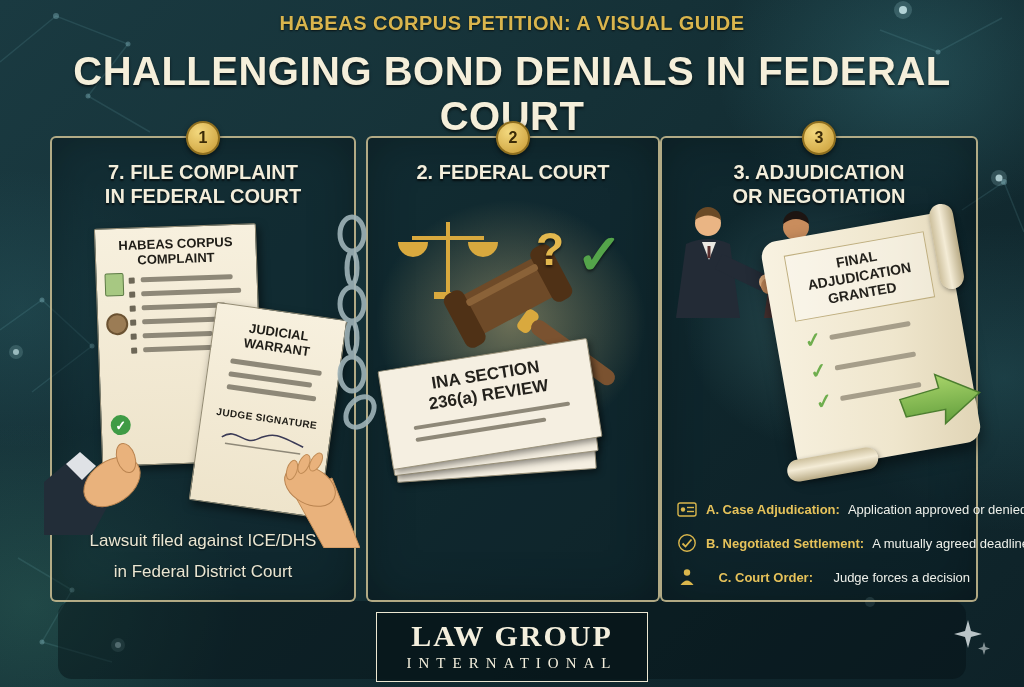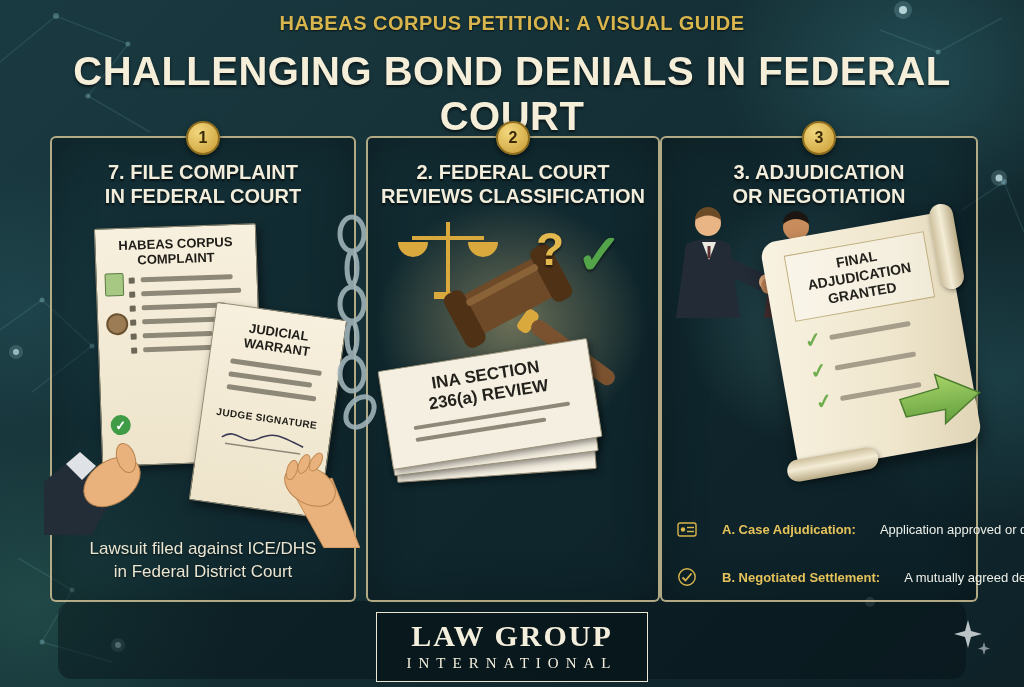--- a/index.html
+++ b/index.html
@@ -29,21 +29,21 @@
   #panel3{left:660px;width:314px;}
   .badge{position:absolute;top:-17px;left:50%;transform:translateX(-50%);width:30px;height:30px;
     border-radius:50%;background:radial-gradient(circle at 35% 30%,#f3d87e,#c89b35);
     border:2px solid #8f6f1f;color:#3a2a08;font-weight:bold;font-size:16px;
     display:flex;align-items:center;justify-content:center;box-shadow:0 2px 5px rgba(0,0,0,.55);}
   .ptitle{margin-top:22px;text-align:center;color:#f3eedb;font-weight:800;font-size:20px;
     line-height:1.22;text-shadow:0 2px 2px rgba(0,0,0,.65);}
   .ptitle span{display:block;}
   .caption{position:absolute;bottom:16px;width:100%;text-align:center;color:#eae6d2;
     font-size:17px;line-height:1.35;text-shadow:0 1px 2px rgba(0,0,0,.6);}
-  .caption span{display:block;}
+  .caption span{display:block;margin-top:8px;}
   
   .doc{position:absolute;background:linear-gradient(#f7f0de,#eee4cb);border:1px solid #938b74;
     box-shadow:3px 4px 9px rgba(0,0,0,.5);border-radius:2px;}
   #doc-complaint{left:46px;top:88px;width:162px;height:238px;transform:rotate(-2deg);padding:10px 8px;box-sizing:border-box;z-index:2;}
   #doc-warrant{left:150px;top:172px;width:132px;height:200px;transform:rotate(8deg);padding:14px 9px;box-sizing:border-box;z-index:4;}
   .doc-title{font-weight:800;font-size:13px;color:#1f1d17;text-align:center;line-height:1.15;}
   .doc-sub{font-weight:800;font-size:10px;color:#1f1d17;text-align:center;margin-top:18px;letter-spacing:.4px;}
   .doclines{margin-top:9px;}
   .dline{display:flex;align-items:center;margin:8px 0 0 24px;}
   .dline .bullet{width:6px;height:6px;background:#6d6757;border-radius:1px;margin-right:6px;flex:none;}
@@ -78,21 +78,21 @@
   .roll-bottom{position:absolute;left:-12px;bottom:-9px;width:92px;height:22px;border-radius:11px;
     background:linear-gradient(#cdc09d,#f4ecd6 45%,#b9ab86);box-shadow:1px 2px 5px rgba(0,0,0,.4);}
   .scroll-title{margin:16px auto 0;width:132px;border:1px solid #bfae7e;padding:7px 4px;text-align:center;
     font-weight:800;color:#23211c;font-size:14px;line-height:1.22;background:rgba(255,255,255,.35);}
   .scroll-title span{display:block;}
   .scroll-row{display:flex;align-items:center;gap:8px;margin:11px 0 0 28px;}
   .scroll-check{color:#6fae4e;font-size:20px;font-weight:800;line-height:1;}
   .scroll-bar{width:82px;height:5px;background:#a69e8a;border-radius:2px;}
   .arrow-svg{position:absolute;left:236px;top:228px;z-index:4;}
   .legend{position:absolute;left:14px;right:6px;bottom:12px;}
-  .lg-row{display:flex;align-items:center;gap:24px;margin-top:26px;justify-content:space-between;}
+  .lg-row{display:flex;align-items:center;gap:8px;margin-top:12px;justify-content:space-between;}
   .lg-icon{width:22px;height:22px;flex:none;display:flex;align-items:center;justify-content:center;}
   .lg-label{color:#e6c25a;font-weight:bold;font-size:13px;white-space:nowrap;}
   .lg-text{color:#eef0ea;font-size:13px;white-space:nowrap;}
   
   .chain-svg{position:absolute;left:328px;top:214px;z-index:6;}
   
   .brandbox{position:absolute;left:50%;top:612px;transform:translateX(-50%);width:270px;
     border:1px solid #ece7d2;background:rgba(8,22,26,.8);text-align:center;padding:7px 0 9px;}
   .brand1{font-family:"Liberation Serif",serif;font-weight:bold;font-size:30px;letter-spacing:2px;color:#f4efdd;line-height:1.05;}
   .brand2{font-family:"Liberation Serif",serif;font-size:15px;letter-spacing:7px;color:#f4efdd;margin-top:3px;}
@@ -231,21 +231,20 @@
       <ellipse cx="24" cy="124" rx="5" ry="16"></ellipse>
       <ellipse cx="24" cy="160" rx="12" ry="17"></ellipse>
       <ellipse cx="32" cy="198" rx="12" ry="17" transform="rotate(38 32 198)"></ellipse>
     </g>
   </svg>
 
   <section class="panel" id="panel2">
     <div class="badge">2</div>
     <div class="ptitle">
       <span>2. FEDERAL COURT</span>
-      <span>REVIEWS CLASSIFICATION</span>
     </div>
 
     <div class="gavel-glow"></div>
 
     <svg class="gavel-svg" width="252" height="225">
 
       <g stroke="#d9a93e" stroke-width="4" fill="none">
         <line x1="62" y1="18" x2="62" y2="88"></line>
         <line x1="26" y1="34" x2="98" y2="34"></line>
         <path d="M12 38 a15 15 0 0 0 30 0" fill="#d9a93e" stroke="none"></path>
@@ -360,20 +359,30 @@
       <div class="lg-row">
         <span class="lg-icon">
           <svg width="20" height="20">
               <circle cx="10" cy="10" r="8.2" fill="none" stroke="#d9b64c" stroke-width="1.4"></circle>
               <path d="M5.5 10.5 l3 3 l6 -7" stroke="#d9b64c" stroke-width="1.8" fill="none"></path>
             </svg>
         </span>
         <span class="lg-label">B. Negotiated Settlement:</span>
         <span class="lg-text">A mutually agreed deadline set</span>
       </div>
+      <div class="lg-row">
+        <span class="lg-icon">
+          <svg width="16" height="18">
+              <circle cx="8" cy="4.5" r="3.2" fill="#d9b64c"></circle>
+              <path d="M1.5 17 q6.5 -9 13 0 Z" fill="#d9b64c"></path>
+            </svg>
+        </span>
+        <span class="lg-label">C. Court Order:</span>
+        <span class="lg-text">Judge forces a decision</span>
+      </div>
     </div>
   </section>
 
   <div class="brandbox">
     <div class="brand1">LAW GROUP</div>
     <div class="brand2">INTERNATIONAL</div>
   </div>
 
   <svg class="sparkle-svg" width="40" height="40">
     <polygon points="16,2 19,13 30,16 19,19 16,30 13,19 2,16 13,13" fill="#cdd6d8" opacity="0.9"></polygon>

